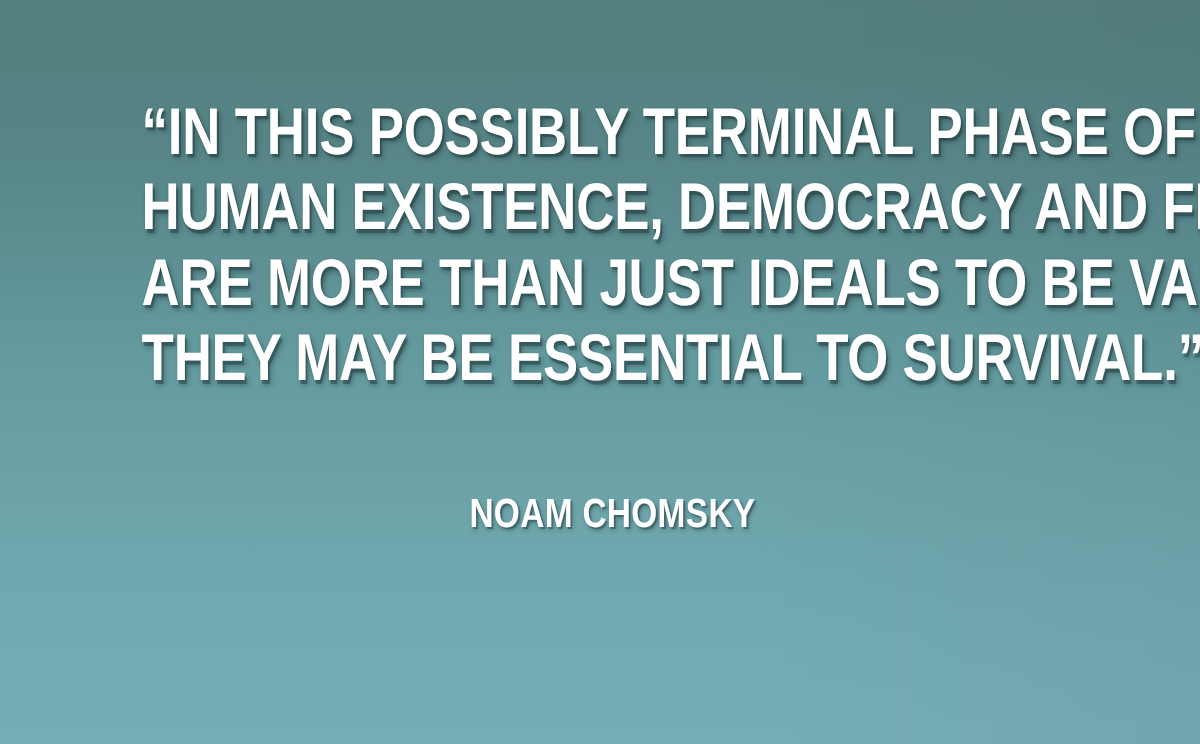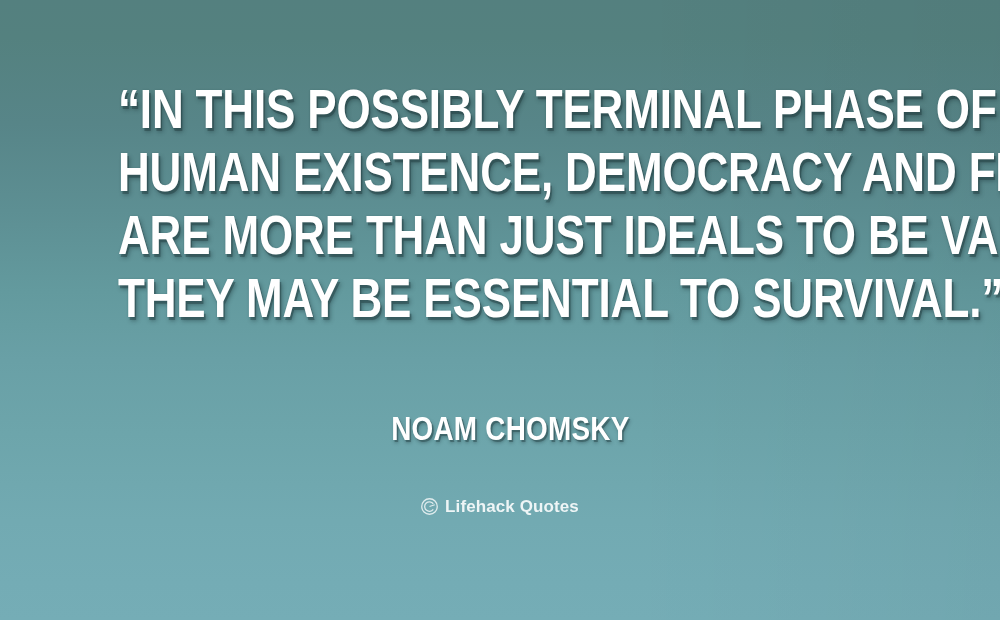--- a/index.html
+++ b/index.html
@@ -132,24 +132,14 @@
     <span class="quote-line ql1">“IN THIS POSSIBLY TERMINAL PHASE OF</span>
     <span class="quote-line ql2">HUMAN EXISTENCE, DEMOCRACY AND FREEDOM</span>
     <span class="quote-line ql3">ARE MORE THAN JUST IDEALS TO BE VALUED -</span>
     <span class="quote-line ql4">THEY MAY BE ESSENTIAL TO SURVIVAL.”</span>
   </div>
 
   <div class="author">
     <span class="author-name">NOAM CHOMSKY</span>
   </div>
 
-  <div class="brand">
-    <span class="brand-icon">
-      <svg viewBox="0 0 34 34" width="17" height="17" aria-hidden="true">
-        <circle cx="17" cy="17" r="15.5" fill="none" stroke="#ffffff" stroke-width="2.6" opacity="0.9"></circle>
-        <path d="M24.5 11.5 A9.5 9.5 0 1 0 24.5 22.8" fill="none" stroke="#ffffff" stroke-width="2.6" stroke-linecap="butt" opacity="0.9"></path>
-        <path d="M17 17 L27.5 13.5" fill="none" stroke="#ffffff" stroke-width="2.6" stroke-linecap="butt" opacity="0.9"></path>
-      </svg>
-    </span>
-    <span class="brand-text">Lifehack Quotes</span>
-  </div>
 
 </div>
 
 </body></html>

